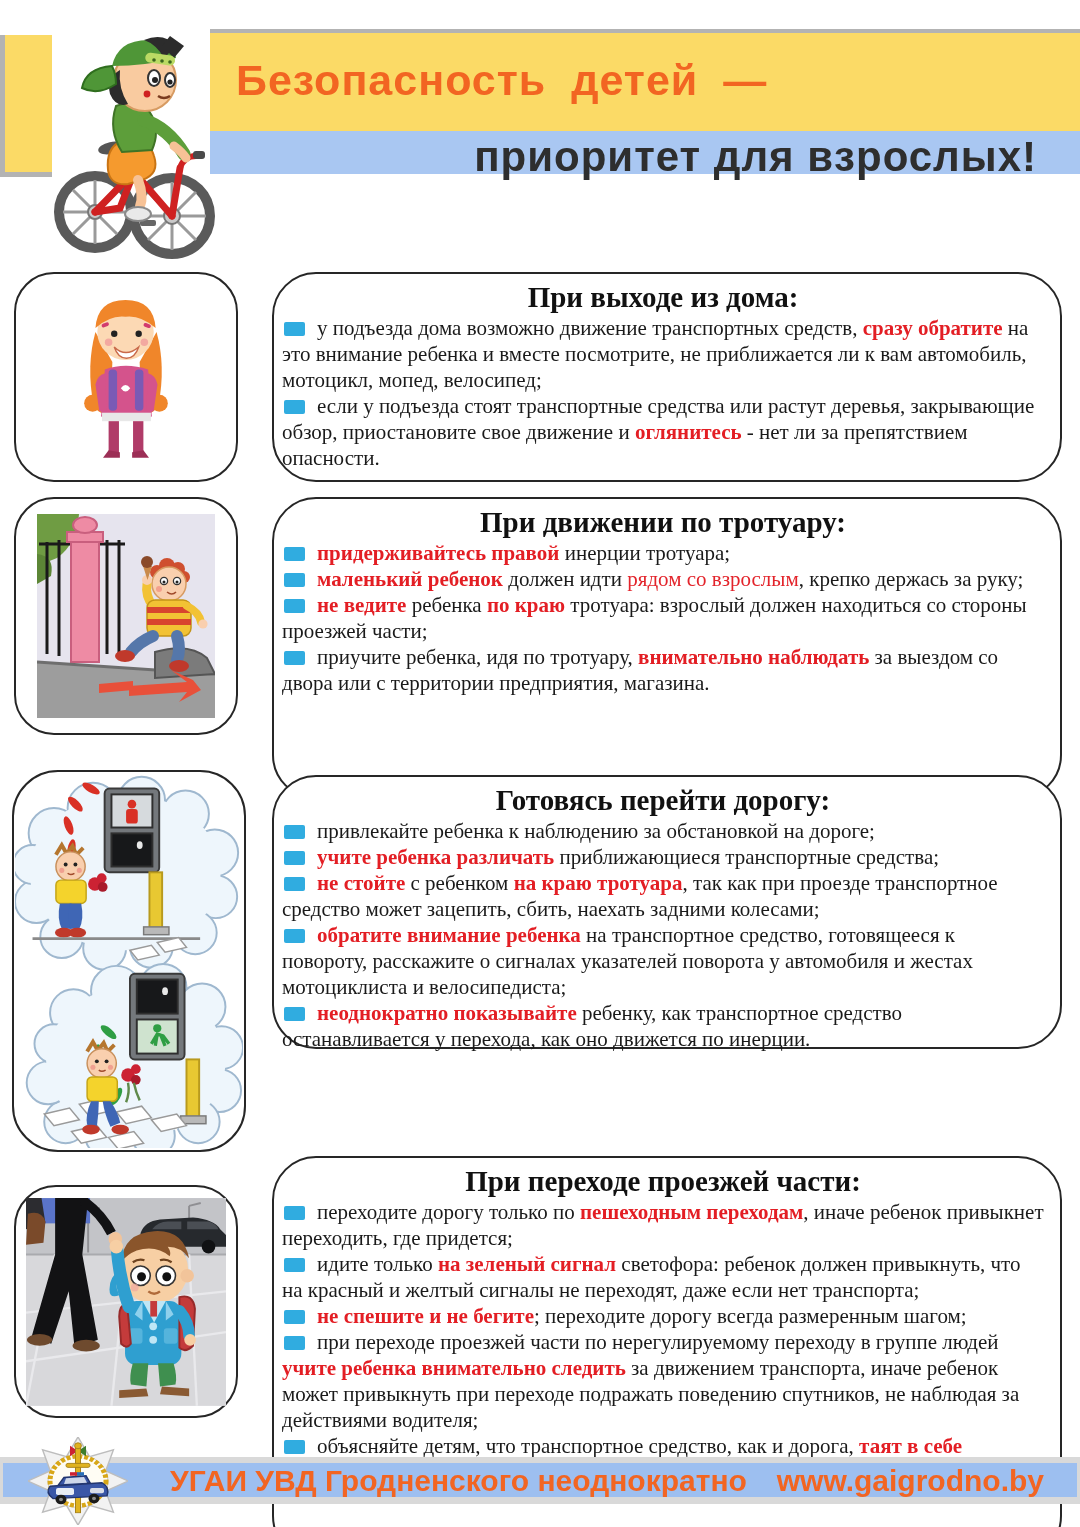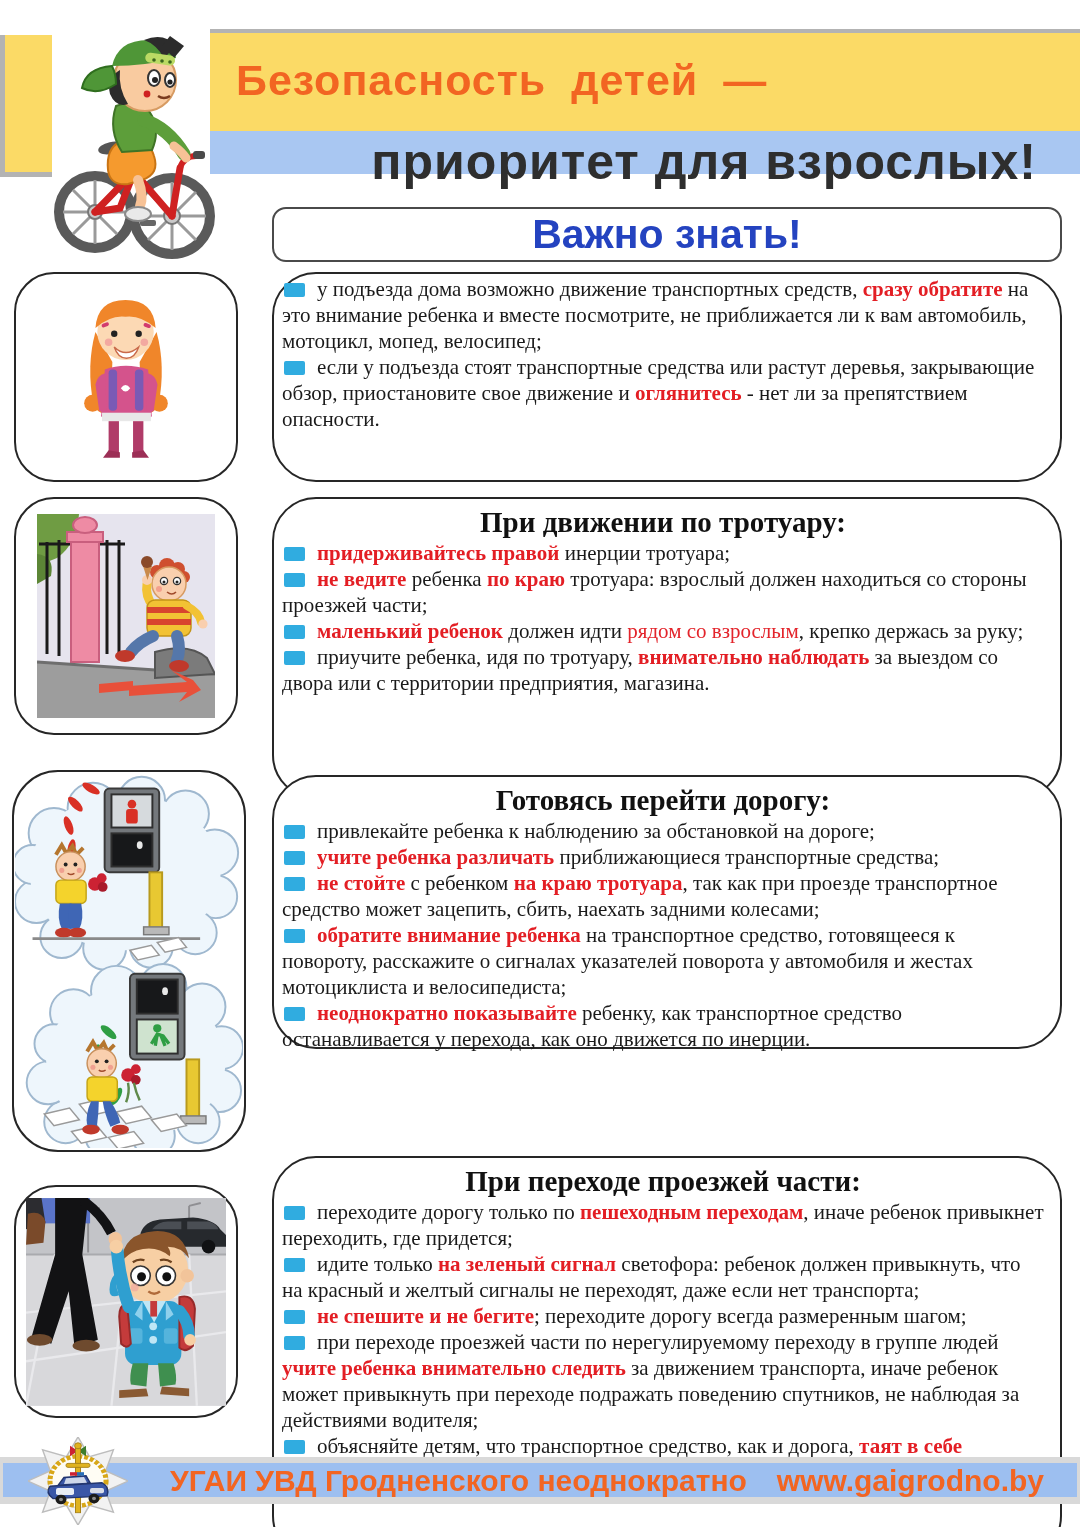--- a/index.html
+++ b/index.html
@@ -8,21 +8,21 @@
 
   
   .left-yellow-block{position:absolute;left:0;top:35px;width:47px;height:137px;
       background:#fbda66;border-left:5px solid #b3b3b3;border-bottom:5px solid #b3b3b3;}
   .band-yellow{position:absolute;left:210px;top:29px;width:870px;height:102px;
       background:#fbda66;border-top:4px solid #b3b3b3;box-sizing:border-box;}
   .band-blue{position:absolute;left:210px;top:131px;width:870px;height:43px;background:#a9c7f2;}
   .title1{position:absolute;left:236px;top:56px;font-family:"Liberation Sans","DejaVu Sans",sans-serif;
       font-weight:bold;font-size:43px;color:#f26522;word-spacing:12px;letter-spacing:1px;}
   .title2{position:absolute;right:43px;top:133px;font-family:"Liberation Sans","DejaVu Sans",sans-serif;
-      font-weight:bold;font-size:50px;color:#2e2e2e;letter-spacing:1px;}
+      font-weight:bold;font-size:42px;color:#2e2e2e;letter-spacing:1px;}
   .bike-wrap{position:absolute;left:50px;top:22px;width:168px;height:238px;}
   .banner-box{position:absolute;left:272px;top:207px;width:790px;height:55px;box-sizing:border-box;
       border:2px solid #4a4a4a;border-radius:14px;background:#fff;display:flex;align-items:center;justify-content:center;}
   .banner-box span{font-family:"Liberation Sans","DejaVu Sans",sans-serif;font-weight:bold;
       font-size:41px;color:#2443c0;}
 
   
   .sec{position:absolute;left:272px;width:790px;box-sizing:border-box;background:#fff;
       border:2px solid #262626;border-radius:44px;padding:2px 16px 0 8px;}
   .sec h2{margin:5px 0 1px 0;text-align:center;font-size:29px;font-weight:bold;color:#111;line-height:1.15;}
@@ -117,23 +117,20 @@
       <path d="M62 44 q-26 2 -30 22 q16 8 34 -4 q0 -10 -4 -18z" fill="#4f9637" stroke="#2f6e1e" stroke-width="2"></path>
       <path d="M94 18 q20 -8 32 6 l-12 12 q-8 -14 -20 -18z" fill="#2c2c2c"></path>
       <path d="M120 14 l14 10 -10 12 -12 -12z" fill="#2c2c2c"></path>
       <rect x="96" y="30" width="30" height="10" rx="5" fill="#bada64" transform="rotate(8 96 30)"></rect>
       <circle cx="104" cy="38" r="1.8" fill="#3c661e"></circle>
         <circle cx="112" cy="39" r="1.8" fill="#3c661e"></circle>
         <circle cx="120" cy="40" r="1.8" fill="#3c661e"></circle>
     </svg>
   </div>
 
-  <div class="banner-box">
-    <span>Важно знать!</span>
-  </div>
 
   <div class="pic" id="pic-1">
     <svg viewBox="0 0 125 200" width="118" height="188">
       <path d="M30 52 q-10 36 -2 78 q8 14 18 4 l2 -50z" fill="#f0862a"></path>
       <path d="M95 52 q10 36 2 78 q-8 14 -18 4 l-2 -50z" fill="#f0862a"></path>
       <circle cx="27" cy="128" r="9" fill="#f0862a"></circle>
         <circle cx="98" cy="128" r="9" fill="#f0862a"></circle>
       <circle cx="62" cy="52" r="30" fill="#fcd9b4"></circle>
       <path d="M30 48 q2 -30 32 -30 q30 0 32 30 q-16 -14 -32 -12 q-16 -2 -32 12z" fill="#f0862a"></path>
       <circle cx="50" cy="54" r="3.4" fill="#222"></circle>
@@ -392,32 +389,33 @@
       <circle cx="169" cy="146" r="6" fill="#f7cfa4"></circle>
 
       <path d="M110 170 q-4 14 -2 22 l16 2 2 -24z" fill="#3f8f4f"></path>
       <path d="M152 170 q4 14 2 22 l-16 2 -2 -24z" fill="#3f8f4f"></path>
       <path d="M96 198 l28 -2 2 8 -30 2z" fill="#8a5a33"></path>
       <path d="M168 196 l-28 -2 -2 8 30 2z" fill="#8a5a33"></path>
     </svg>
   </div>
 
   <section class="sec" id="sec-1">
+    <h2>При выходе из дома:</h2>
     <div>
         <p><span class="bullet-square"></span><span class="seg-plain">у подъезда дома возможно движение транспортных средств, </span><span class="seg-red">сразу обратите</span><span class="seg-plain"> на это внимание ребенка и вместе посмотрите, не приближается ли к вам автомобиль, мотоцикл, мопед, велосипед;</span></p>
         <p><span class="bullet-square"></span><span class="seg-plain">если у подъезда стоят транспортные средства или растут деревья, закрывающие обзор, приостановите свое движение и </span><span class="seg-red">оглянитесь</span><span class="seg-plain"> - нет ли за препятствием опасности.</span></p>
       </div>
   </section>
 
   <section class="sec" id="sec-2">
     <h2>При движении по тротуару:</h2>
     <div>
         <p><span class="bullet-square"></span><span class="seg-red">придерживайтесь правой</span><span class="seg-plain"> инерции тротуара;</span></p>
+        <p><span class="bullet-square"></span><span class="seg-red">маленький ребенок</span><span class="seg-plain"> должен идти </span><span class="seg-red_normal">рядом со взрослым</span><span class="seg-plain">, крепко держась за руку;</span></p>
         <p><span class="bullet-square"></span><span class="seg-red">не ведите</span><span class="seg-plain"> ребенка </span><span class="seg-red">по краю</span><span class="seg-plain"> тротуара: взрослый должен находиться со стороны проезжей части;</span></p>
-        <p><span class="bullet-square"></span><span class="seg-red">маленький ребенок</span><span class="seg-plain"> должен идти </span><span class="seg-red_normal">рядом со взрослым</span><span class="seg-plain">, крепко держась за руку;</span></p>
         <p><span class="bullet-square"></span><span class="seg-plain">приучите ребенка, идя по тротуару, </span><span class="seg-red">внимательно наблюдать</span><span class="seg-plain"> за выездом со двора или с территории предприятия, магазина.</span></p>
       </div>
   </section>
 
   <section class="sec" id="sec-3">
     <h2>Готовясь перейти дорогу:</h2>
     <div>
         <p><span class="bullet-square"></span><span class="seg-plain">привлекайте ребенка к наблюдению за обстановкой на дороге;</span></p>
         <p><span class="bullet-square"></span><span class="seg-red">учите ребенка различать</span><span class="seg-plain"> приближающиеся транспортные средства;</span></p>
         <p><span class="bullet-square"></span><span class="seg-red">не стойте</span><span class="seg-plain"> с ребенком </span><span class="seg-red">на краю тротуара</span><span class="seg-plain">, так как при проезде транспортное средство может зацепить, сбить, наехать задними колесами;</span></p>

